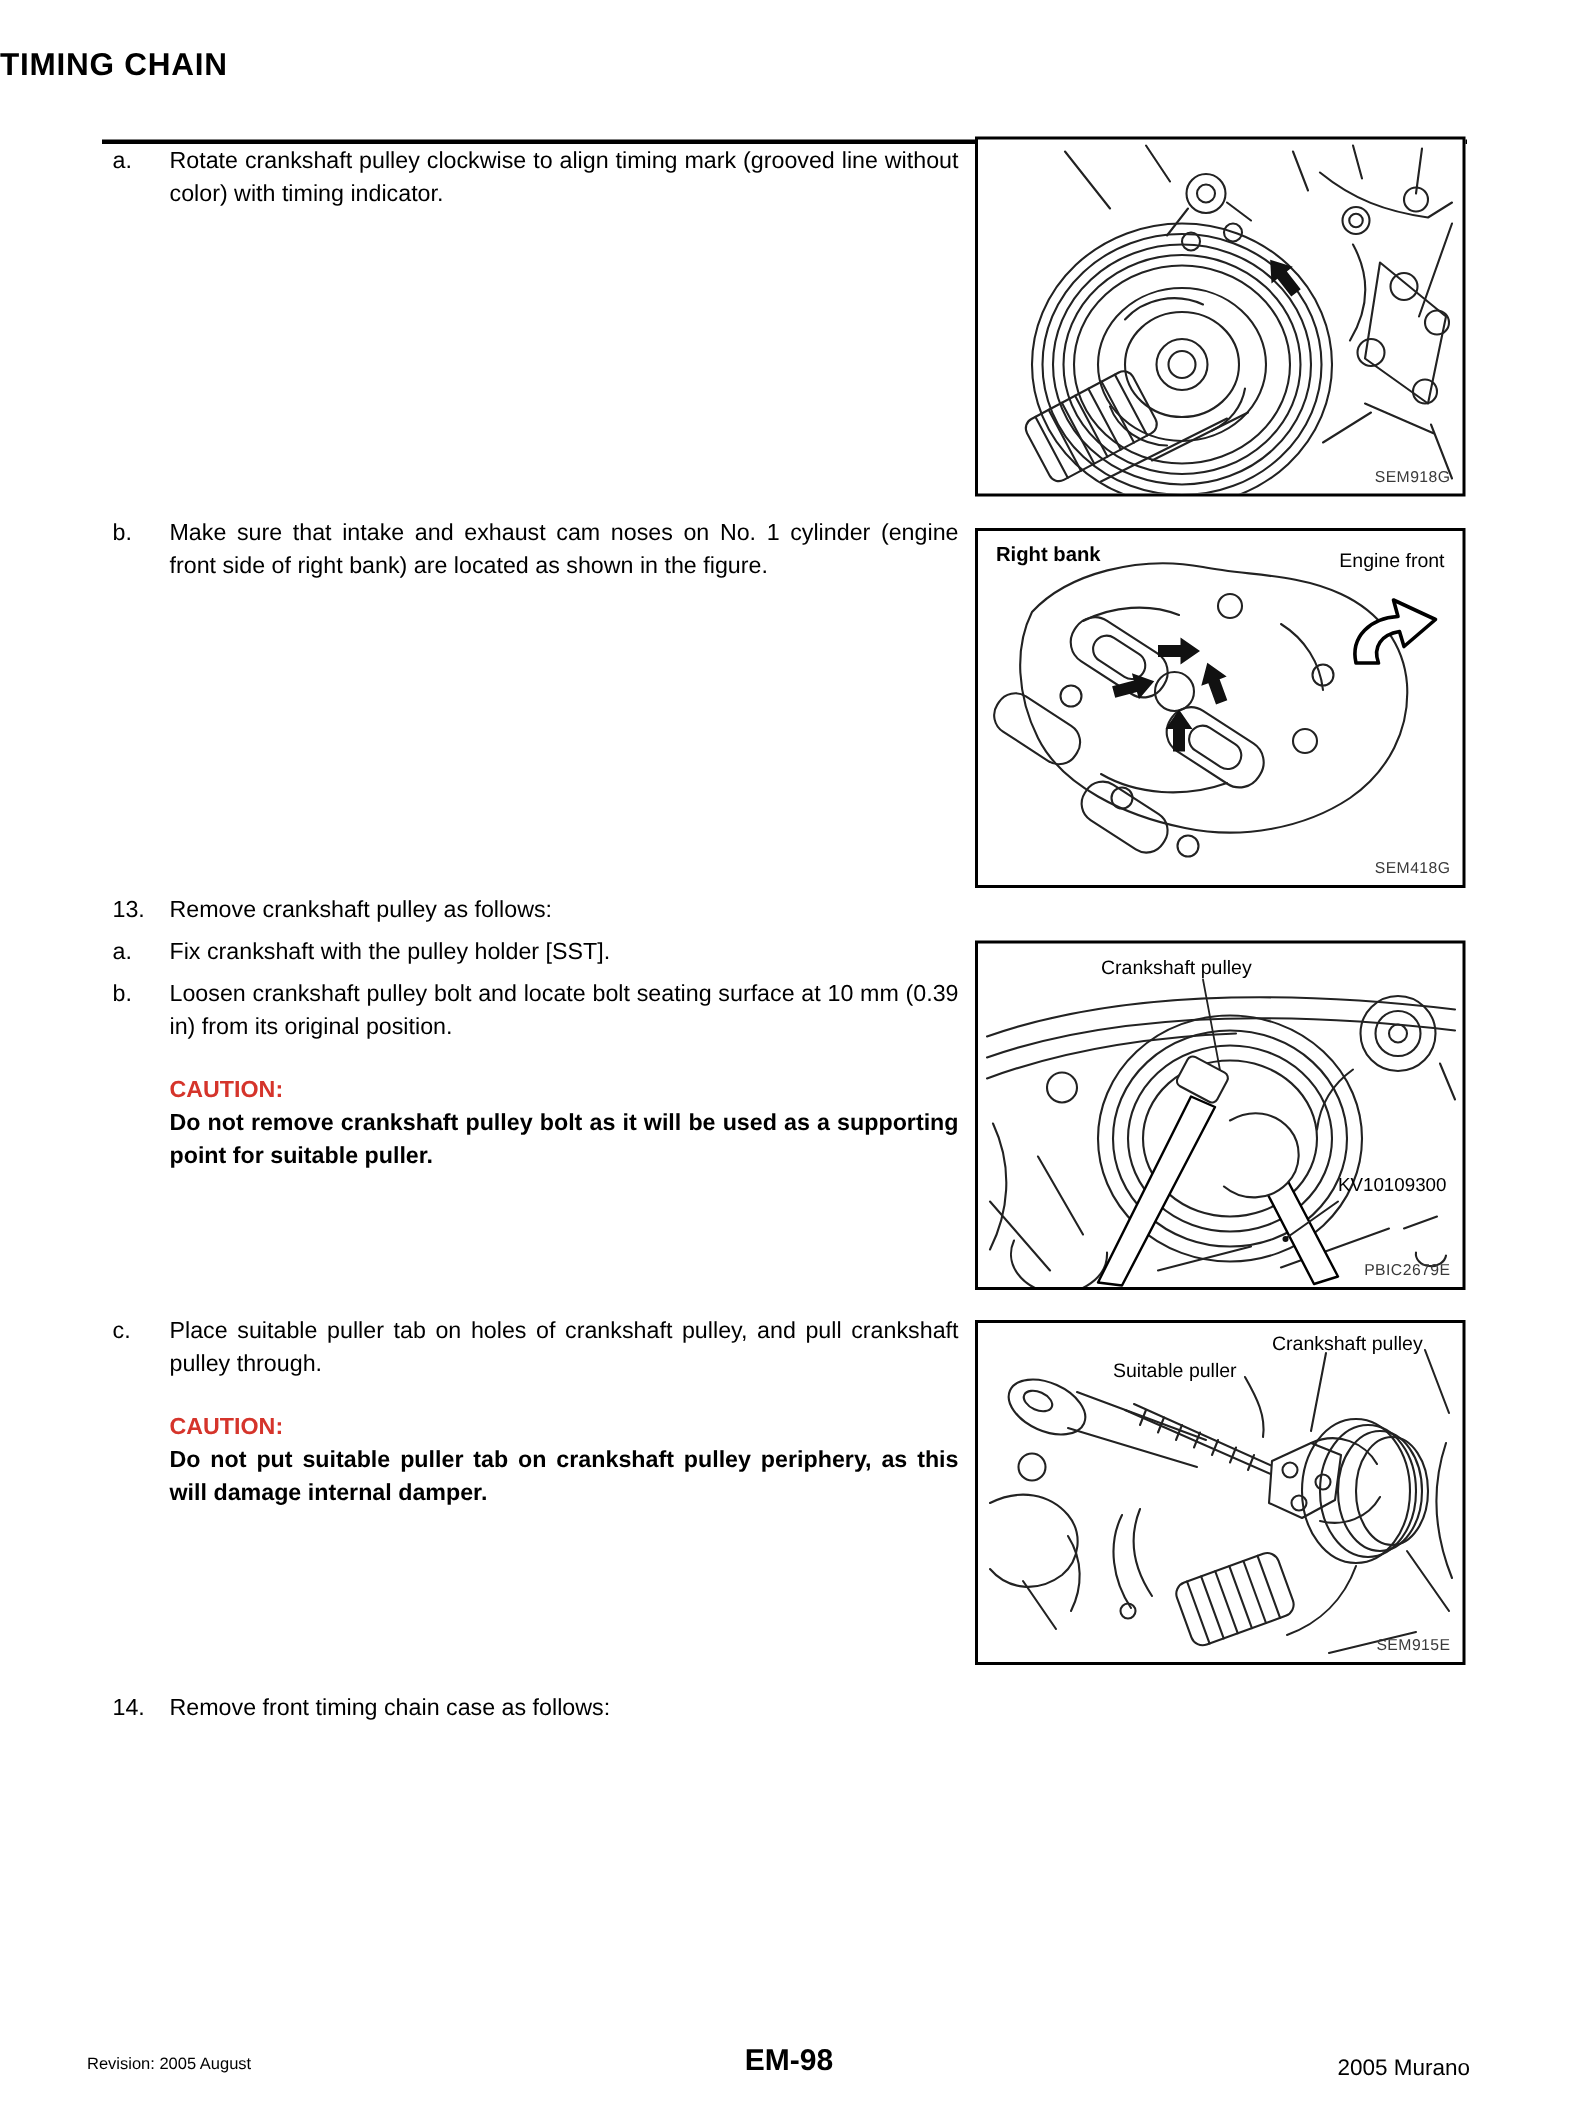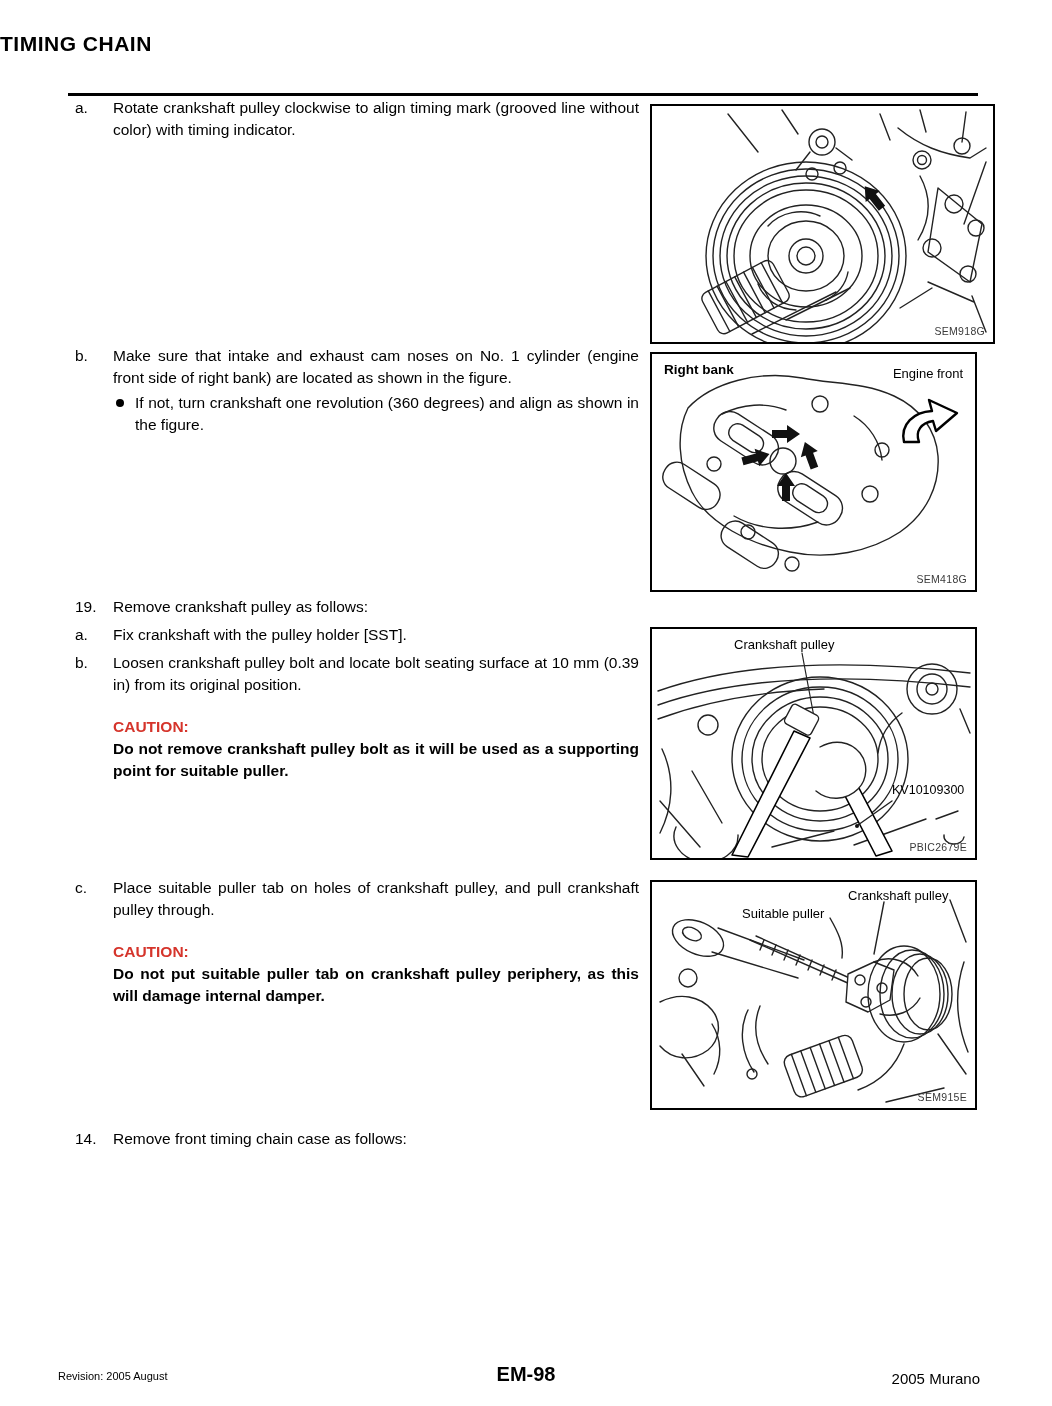--- a/index.html
+++ b/index.html
@@ -56,29 +56,25 @@
 
 <div class="step" style="top:97px;">
   <div class="step-label">a.</div>
   <div class="step-body">Rotate crankshaft pulley clockwise to align timing mark (grooved line without color) with timing indicator.</div>
 </div>
 
 <div class="step" style="top:345px;">
   <div class="step-label">b.</div>
   <div class="step-body">
     <div>Make sure that intake and exhaust cam noses on No. 1 cylinder (engine front side of right bank) are located as shown in the figure.</div>
-    <div class="bullet-row">
-      <span class="bullet-dot"></span>
-      <span class="bullet-text">If not, turn crankshaft one revolution (360 degrees) and align as shown in the figure.</span>
-    </div>
   </div>
 </div>
 
 <div class="step" style="top:596px;">
-  <div class="step-label">19.</div>
+  <div class="step-label">13.</div>
   <div class="step-body">Remove crankshaft pulley as follows:</div>
 </div>
 
 <div class="step" style="top:624px;">
   <div class="step-label">a.</div>
   <div class="step-body">Fix crankshaft with the pulley holder [SST].</div>
 </div>
 
 <div class="step" style="top:652px;">
   <div class="step-label">b.</div>
@@ -96,21 +92,21 @@
     <div class="caution-label">CAUTION:</div>
     <div class="caution-text">Do not put suitable puller tab on crankshaft pulley periphery, as this will damage internal damper.</div>
   </div>
 </div>
 
 <div class="step" style="top:1128px;">
   <div class="step-label">14.</div>
   <div class="step-body">Remove front timing chain case as follows:</div>
 </div>
 
-<div class="figure" style="top:104px;height:236px;padding-left:18px;">
+<div class="figure" style="top:91px;height:236px;">
   <svg width="323" height="236" viewBox="0 0 323 236">
     <g class="lineart">
       <path d="M58,8 l30,38 M112,4 l16,24 M210,8 l10,26 M250,4 l6,22 M296,6 l-4,30"></path>
       <circle cx="152" cy="36" r="13"></circle>
         <circle cx="152" cy="36" r="6"></circle>
       <path d="M140,46 l-14,18 M166,42 l16,12"></path>
       <circle cx="142" cy="68" r="6"></circle>
         <circle cx="170" cy="62" r="6"></circle>
       <path d="M228,22 c22,18 44,26 72,30 M300,52 l16,-10 M316,56 l-22,62"></path>
       <circle cx="252" cy="54" r="9"></circle>

